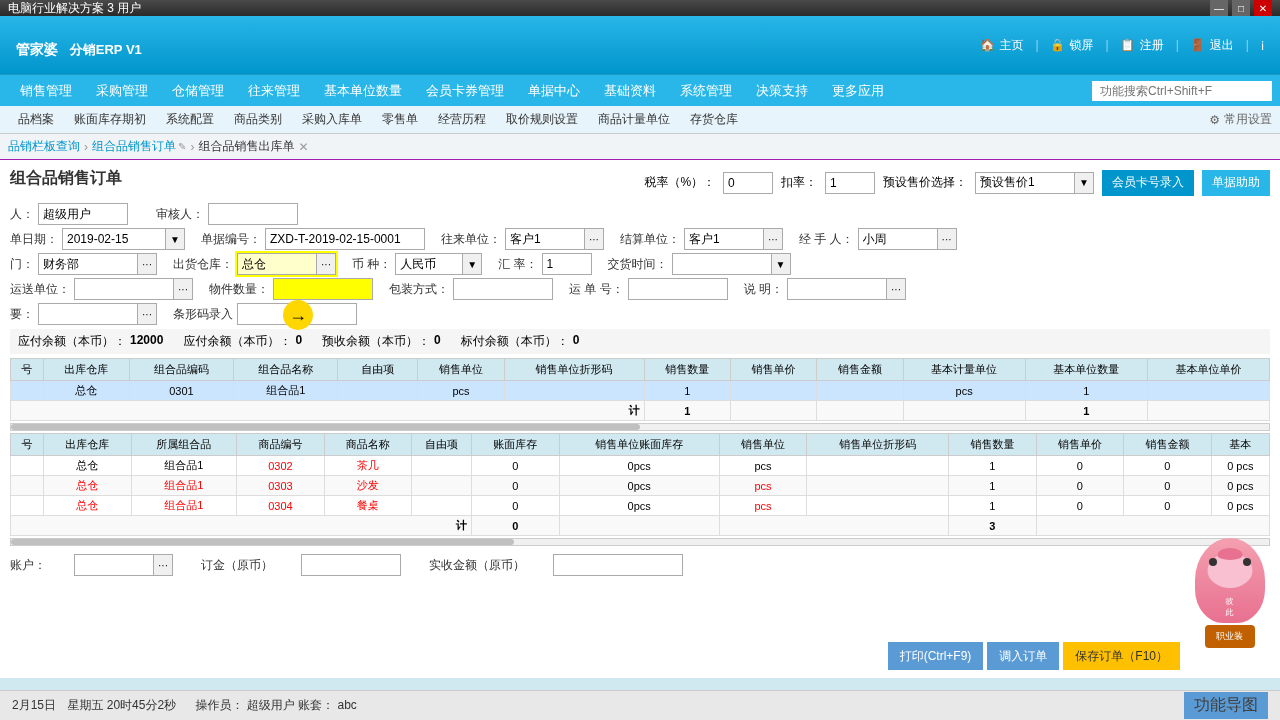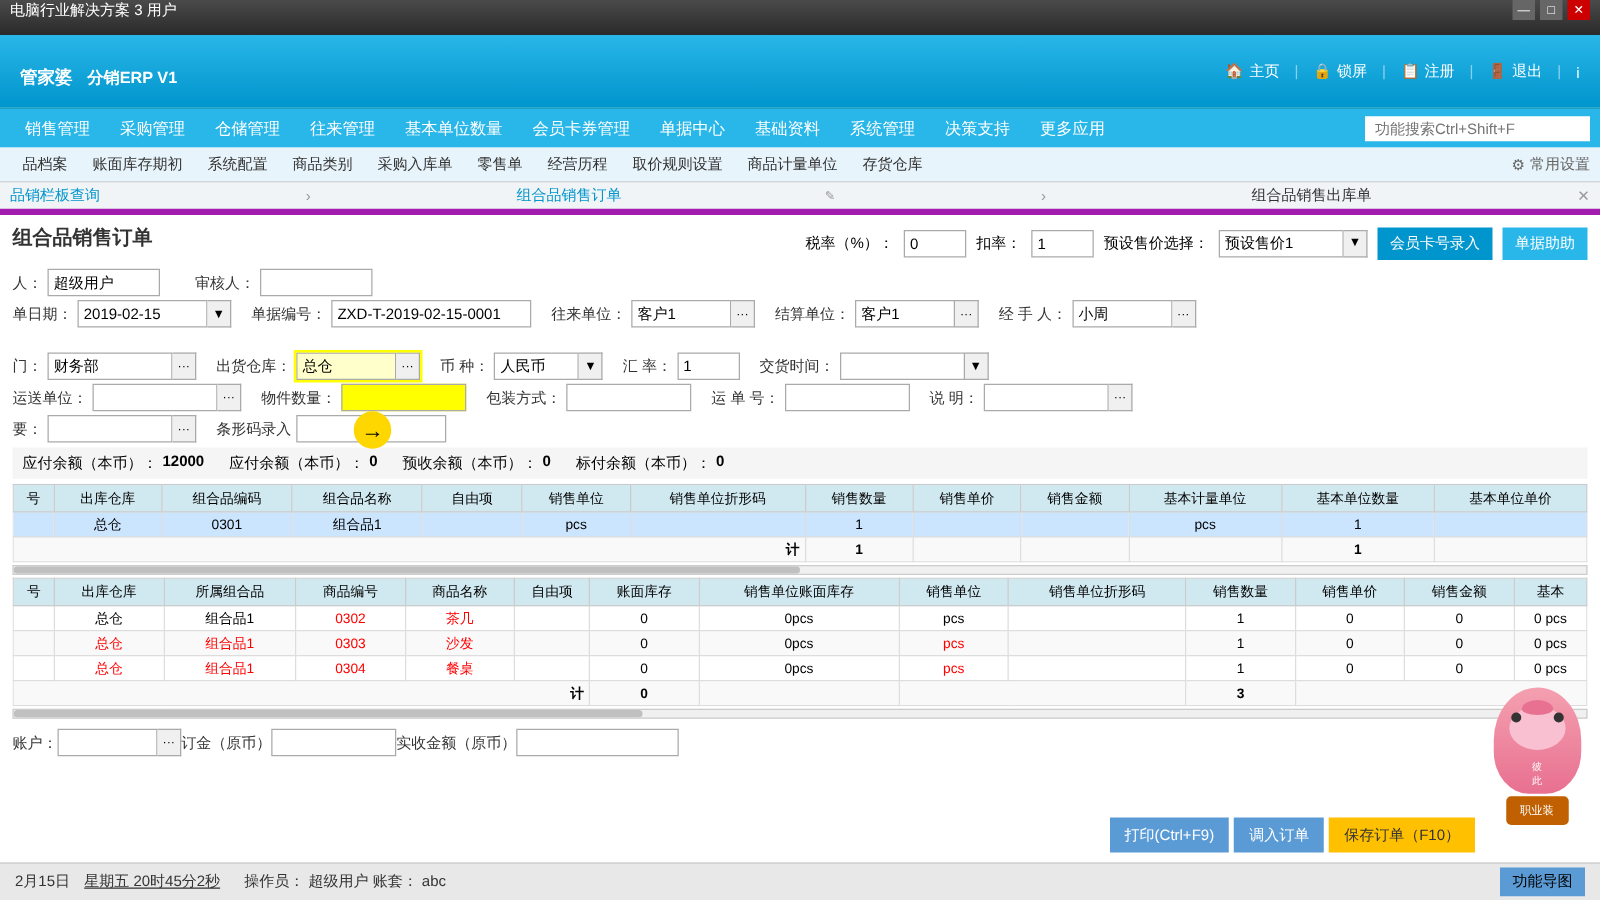--- a/index.html
+++ b/index.html
@@ -1,19 +1,19 @@
 <!DOCTYPE html>
 <html><head>
   <meta charset="utf-8">
   <style>
     * { margin: 0; padding: 0; box-sizing: border-box; }
     body { font-family: 'SimSun', 'Microsoft YaHei', sans-serif; font-size: 12px; background: #d0e8f0; width: 1280px; height: 720px; overflow: hidden; }
     
     
-    .title-bar { background: linear-gradient(to bottom, #4a4a4a, #2a2a2a); height: 28px; display: flex; align-items: flex-start; padding: 0 8px; color: white; font-size: 12px; }
+    .title-bar { background: linear-gradient(to bottom, #4a4a4a, #2a2a2a); height: 16px; display: flex; align-items: flex-start; padding: 0 8px; color: white; font-size: 12px; }
     .title-bar-text { flex: 1; }
     .title-bar-buttons { display: flex; gap: 4px; }
     .title-bar-btn { width: 18px; height: 16px; display: flex; align-items: center; justify-content: center; font-size: 10px; cursor: pointer; }
     .title-bar-btn.min { background: #666; }
     .title-bar-btn.max { background: #666; }
     .title-bar-btn.close { background: #c00; }
     
     
     .app-header { background: linear-gradient(to bottom, #29b6e8, #0095cc); height: 58px; display: flex; align-items: center; padding: 0 16px; }
     .app-logo { color: white; font-size: 28px; font-weight: bold; flex: 1; }
@@ -25,21 +25,21 @@
     .main-menu { background: #29b6e8; height: 32px; display: flex; align-items: center; padding: 0 8px; border-top: 1px solid #1a9abc; }
     .menu-item { color: white; padding: 4px 12px; font-size: 13px; cursor: pointer; white-space: nowrap; }
     .menu-search { margin-left: auto; background: white; border: none; padding: 3px 8px; font-size: 12px; width: 180px; }
     
     
     .sub-menu { background: #e8f4fb; height: 28px; display: flex; align-items: center; padding: 0 8px; border-bottom: 1px solid #ccc; }
     .sub-item { color: #333; padding: 2px 10px; font-size: 12px; cursor: pointer; white-space: nowrap; }
     .settings-btn { margin-left: auto; color: #666; font-size: 12px; cursor: pointer; display: flex; align-items: center; gap: 4px; }
     
     
-    .breadcrumb { background: #f0f4f7; height: 26px; display: flex; align-items: center; padding: 0 8px; border-bottom: 5px solid #a21caf; justify-content: space-between; }
+    .breadcrumb { background: #f0f4f7; height: 26px; display: flex; align-items: center; padding: 0 8px; border-bottom: 1px solid #a21caf; }
     .breadcrumb-item { color: #0095cc; font-size: 12px; cursor: pointer; }
     .breadcrumb-sep { margin: 0 4px; color: #999; }
     .breadcrumb-current { color: #333; font-size: 12px; }
     .breadcrumb-close { color: #999; margin-left: 4px; cursor: pointer; }
     
     .page-title { font-size: 16px; font-weight: bold; color: #333; margin-bottom: 8px; }
     
     
     .form-row { display: flex; align-items: center; margin-bottom: 4px; flex-wrap: wrap; gap: 4px; }
     .form-label { color: #333; font-size: 12px; white-space: nowrap; }
@@ -184,21 +184,21 @@
   </div>
 
   <div class="form-row" style="margin-bottom:3px;">
     <span class="form-label">人：</span>
     <input class="form-input" style="width: 90px;" value="超级用户">
     <span style="width:20px;"></span>
     <span class="form-label">审核人：</span>
     <input class="form-input" style="width: 90px;" value="">
   </div>
 
-  <div class="form-row" style="margin-bottom:20px;">
+  <div class="form-row" style="margin-bottom:3px;">
     <span class="form-label">单日期：</span>
     <div class="form-combo">
       <input class="form-input" style="width: 104px;" value="2019-02-15">
       <button class="form-combo-btn">▼</button>
     </div>
     <span style="width:8px;"></span>
     <span class="form-label">单据编号：</span>
     <input class="form-input" style="width: 160px;" value="ZXD-T-2019-02-15-0001">
     <span style="width:8px;"></span>
     <span class="form-label">往来单位：</span>
@@ -437,21 +437,21 @@
           <td colspan="3"></td>
         </tr>
       </tbody>
     </table>
   </div>
 
   <div style="height:8px; background:#f0f0f0; border:1px solid #ccc; margin-bottom:4px; overflow:hidden;">
     <div style="width:40%; height:100%; background:#c0c0c0; border-radius:4px;"></div>
   </div>
 
-  <div style="display:flex; align-items:center; gap:0; padding:4px 0;">
+  <div style="display:flex; align-items:center; gap:28px; padding:4px 0;">
     <span class="form-label">账户：</span>
     <div class="form-combo">
       <input class="form-input" style="width: 80px;" value="">
       <button class="form-combo-btn">···</button>
     </div>
     <span class="form-label">订金（原币）</span>
     <input class="form-input" style="width: 100px;" value="">
     <span class="form-label">实收金额（原币）</span>
     <input class="form-input" style="width: 130px;" value="">
   </div>
@@ -473,22 +473,22 @@
       <div style="position:absolute; bottom:5px; left:0; right:0; text-align:center; font-size:8px; color:white;">彼<br>此</div>
     </div>
     <div style="width:50px; height:25px; background:#c06000; border-radius:4px; display:flex; align-items:center; justify-content:center; font-size:9px; color:white; margin-top:2px;">职业装</div>
   </div>
 
 </div>
 
 <div class="status-bar">
   <div class="status-bar-text">
     <span>2月15日</span>
-    <span style="margin-left:8px;text-decoration:underline;">星期五 20时45分2秒</span>
+    <span style="margin-left:8px;">星期五 20时45分2秒</span>
     <span style="margin-left:16px;">操作员：</span>
     <span>超级用户</span>
     <span style="">账套：</span>
     <span>abc</span>
   </div>
   <div class="status-bar-right">
-    <button style="background:#5b9bd5; color:#000000; border:none; padding:3px 10px; cursor:pointer; font-size:12px;">功能导图</button>
+    <button style="background:#5b9bd5; color:#404040; border:none; padding:3px 10px; cursor:pointer; font-size:16px;">功能导图</button>
   </div>
 </div>
 
 </body></html>

